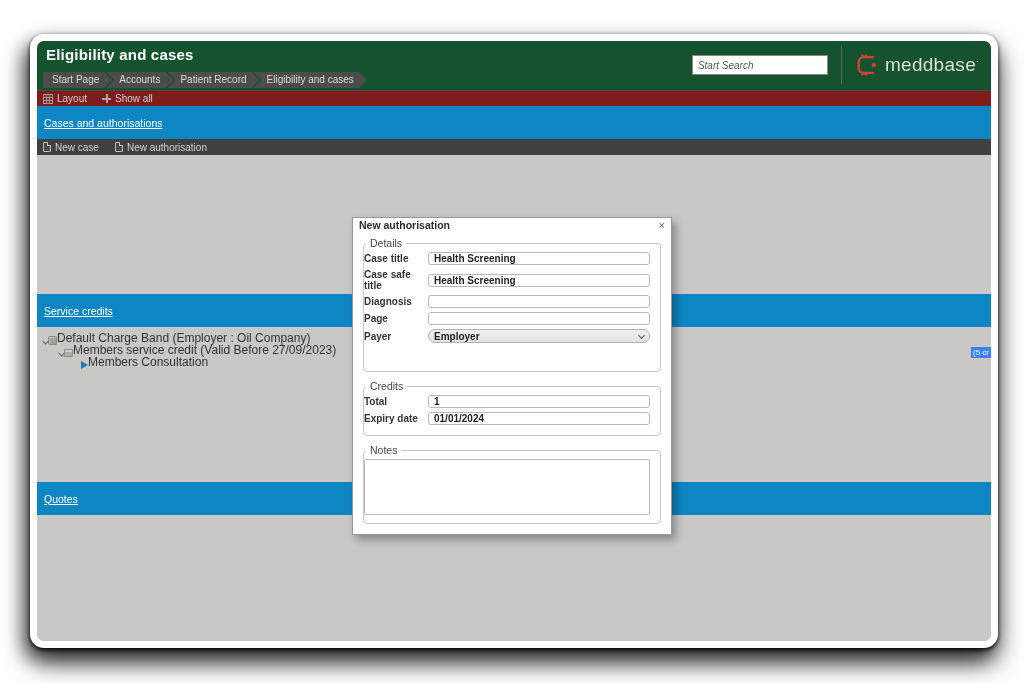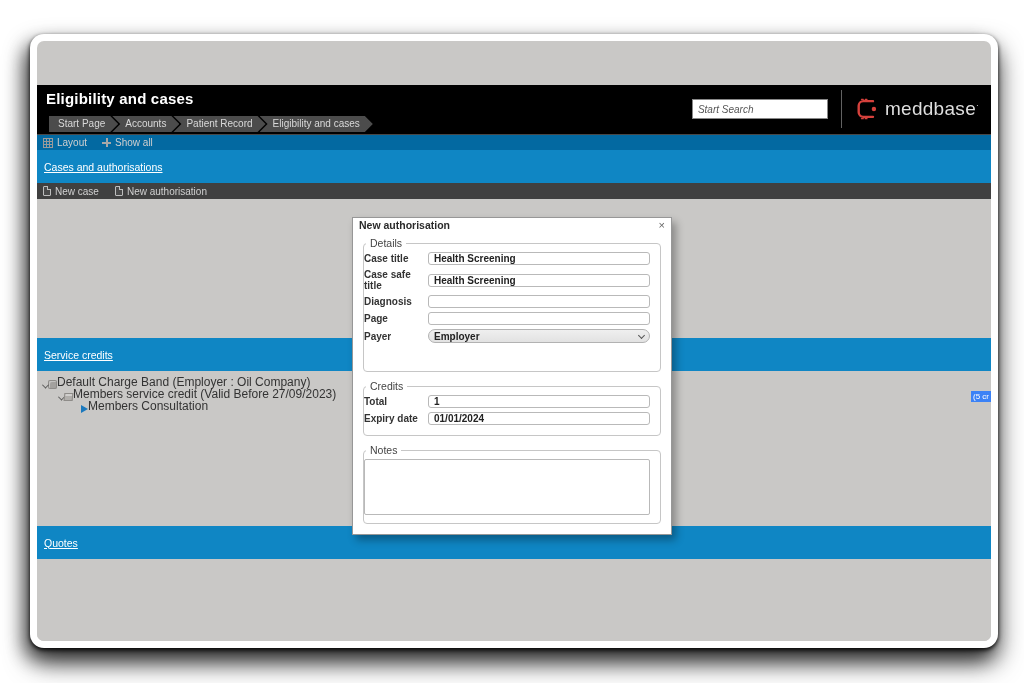--- a/index.html
+++ b/index.html
@@ -8,42 +8,42 @@
 
   
   .window {
     position:absolute; left:30px; top:34px; width:968px; height:614px;
     background:#ffffff; border-radius:14px; padding:7px;
     box-shadow: 0 2px 4px rgba(0,0,0,.9), 0 14px 26px rgba(0,0,0,.75), -6px 10px 18px rgba(0,0,0,.45);
   }
   .app { width:100%; height:100%; display:flex; flex-direction:column; overflow:hidden; border-radius:7px; background:#c9c8c6; }
 
   
-  .app-header { position:relative; height:49px; background:#000000; flex:none;margin-top:44px; }
+  .app-header { position:relative; height:49px; background:#14532d; flex:none; }
   .page-title { position:absolute; left:9px; top:5px; color:#ffffff; font-size:15px; font-weight:700; letter-spacing:.2px; }
-  .breadcrumbs { position:absolute; left:12px; bottom:2px; display:flex; }
+  .breadcrumbs { position:absolute; left:6px; bottom:2px; display:flex; }
   .crumb {
     background:#4c4c4c; color:#d9d9d9; font-size:10px; height:16px; line-height:16px;
     padding:0 13px 0 13px; margin-right:-6px; cursor:pointer;
     clip-path:polygon(0 0, calc(100% - 8px) 0, 100% 50%, calc(100% - 8px) 100%, 0 100%, 8px 50%);
   }
   .crumb:first-child { clip-path:polygon(0 0, calc(100% - 8px) 0, 100% 50%, calc(100% - 8px) 100%, 0 100%); padding-left:9px; }
   .header-right { position:absolute; right:12px; top:7px; height:34px; display:flex; align-items:center; gap:13px; }
   .search-input {
     width:136px; height:20px; border:1px solid #888; background:#ffffff; font-size:10px; padding:0 5px;
     font-family:"Liberation Sans", sans-serif;
   }
   .search-input::placeholder { font-style:italic; color:#555; }
   .header-divider { width:1px; height:38px; background:#626262; }
   .brand { display:flex; align-items:center; gap:6px; }
   .brand-text { color:#dedede; font-size:19px; font-weight:400; letter-spacing:.3px; position:relative; }
   .brand-mark { color:#dedede; font-size:8px; vertical-align:super; }
 
   
-  .layout-toolbar { height:16px; background:#0369a1; border-top:1px solid #484848; display:flex; align-items:center; gap:15px; padding-left:6px; flex:none; }
+  .layout-toolbar { height:16px; background:#7f1d1d; border-top:1px solid #484848; display:flex; align-items:center; gap:15px; padding-left:6px; flex:none; }
   .tool-item { display:flex; align-items:center; gap:4px; color:#cfcfcf; font-size:10px; cursor:pointer; }
   .grid-icon { width:10px; height:10px; border:1px solid #9b9b9b; flex:none;
     background:
       linear-gradient(#9b9b9b,#9b9b9b) 2px 0/1px 100% no-repeat,
       linear-gradient(#9b9b9b,#9b9b9b) 5px 0/1px 100% no-repeat,
       linear-gradient(#9b9b9b,#9b9b9b) 0 2px/100% 1px no-repeat,
       linear-gradient(#9b9b9b,#9b9b9b) 0 5px/100% 1px no-repeat; }
   .plus-icon { position:relative; width:9px; height:9px; flex:none; }
   .plus-icon::before { content:""; position:absolute; left:0; top:4px; width:9px; height:2px; background:#a8a8a8; }
   .plus-icon::after { content:""; position:absolute; left:4px; top:0; width:2px; height:9px; background:#a8a8a8; }

